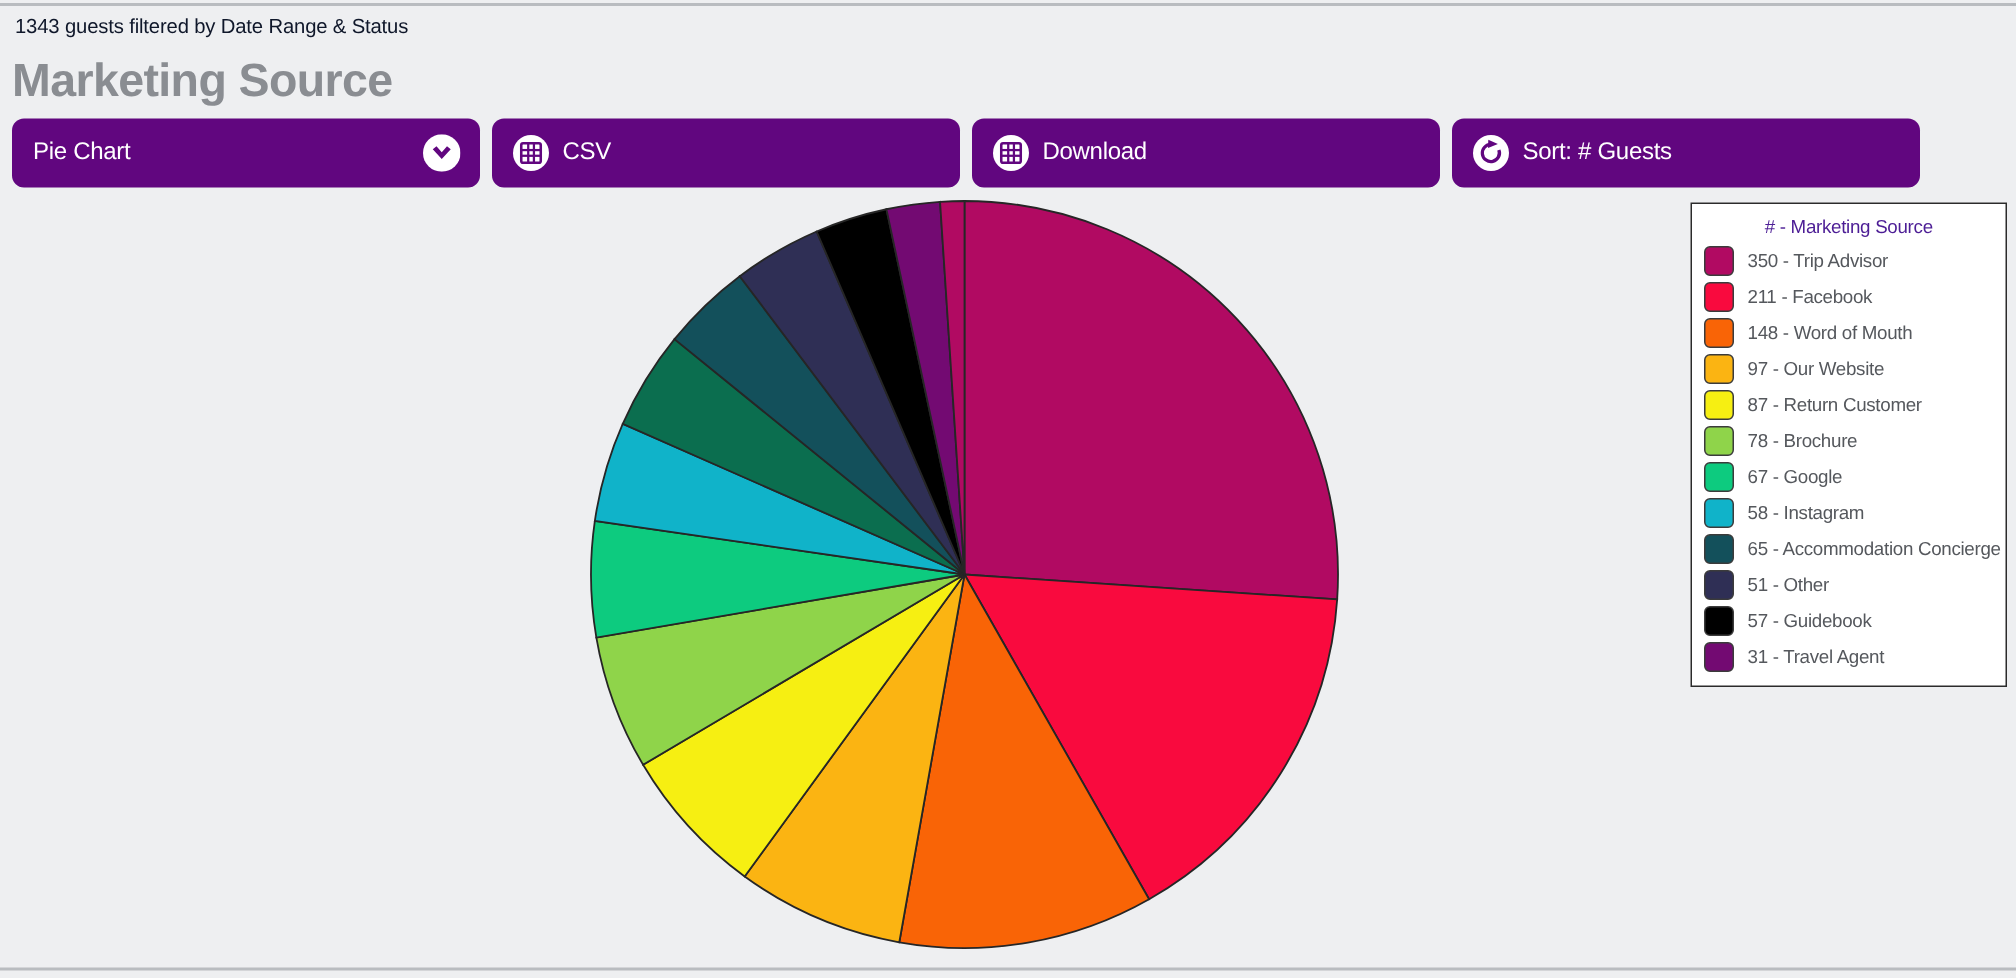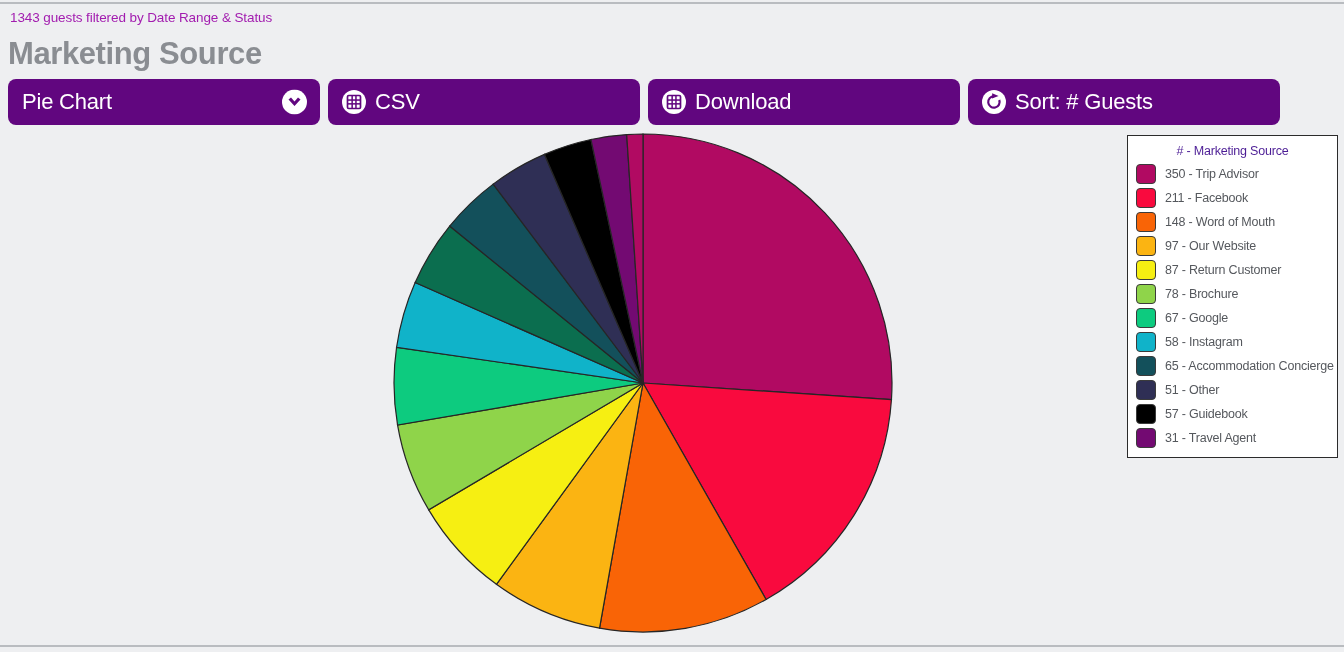--- a/index.html
+++ b/index.html
@@ -26,21 +26,21 @@
     position: absolute;
     left: 0; top: 645px;
     width: 1344px;
     height: 2px;
     background: #b9bcc0;
   }
   #subtitle {
     position: absolute;
     left: 10px; top: 10px;
     font-size: 13.5px;
-    color: #a21caf;
+    color: #0f172a;
     letter-spacing: -0.1px;
     white-space: nowrap;
   }
   #page-title {
     position: absolute;
     left: 8px; top: 36px;
     font-size: 31px;
     font-weight: 700;
     color: #8a8d92;
     letter-spacing: -0.4px;
@@ -61,21 +61,21 @@
     border-radius: 8px;
     box-sizing: border-box;
     display: flex;
     align-items: center;
     padding: 0 14px;
     cursor: pointer;
     user-select: none;
   }
   .btn-label {
     color: #ffffff;
-    font-size: 22px;
+    font-size: 16px;
     letter-spacing: -0.2px;
     white-space: nowrap;
   }
   #btn-pie    { left: 0px;   width: 312px; }
   #btn-csv    { left: 320px; width: 312px; }
   #btn-dl     { left: 640px; width: 312px; }
   #btn-sort   { left: 960px; width: 312px; }
 
   .btn-icon {
     width: 24px; height: 24px;

